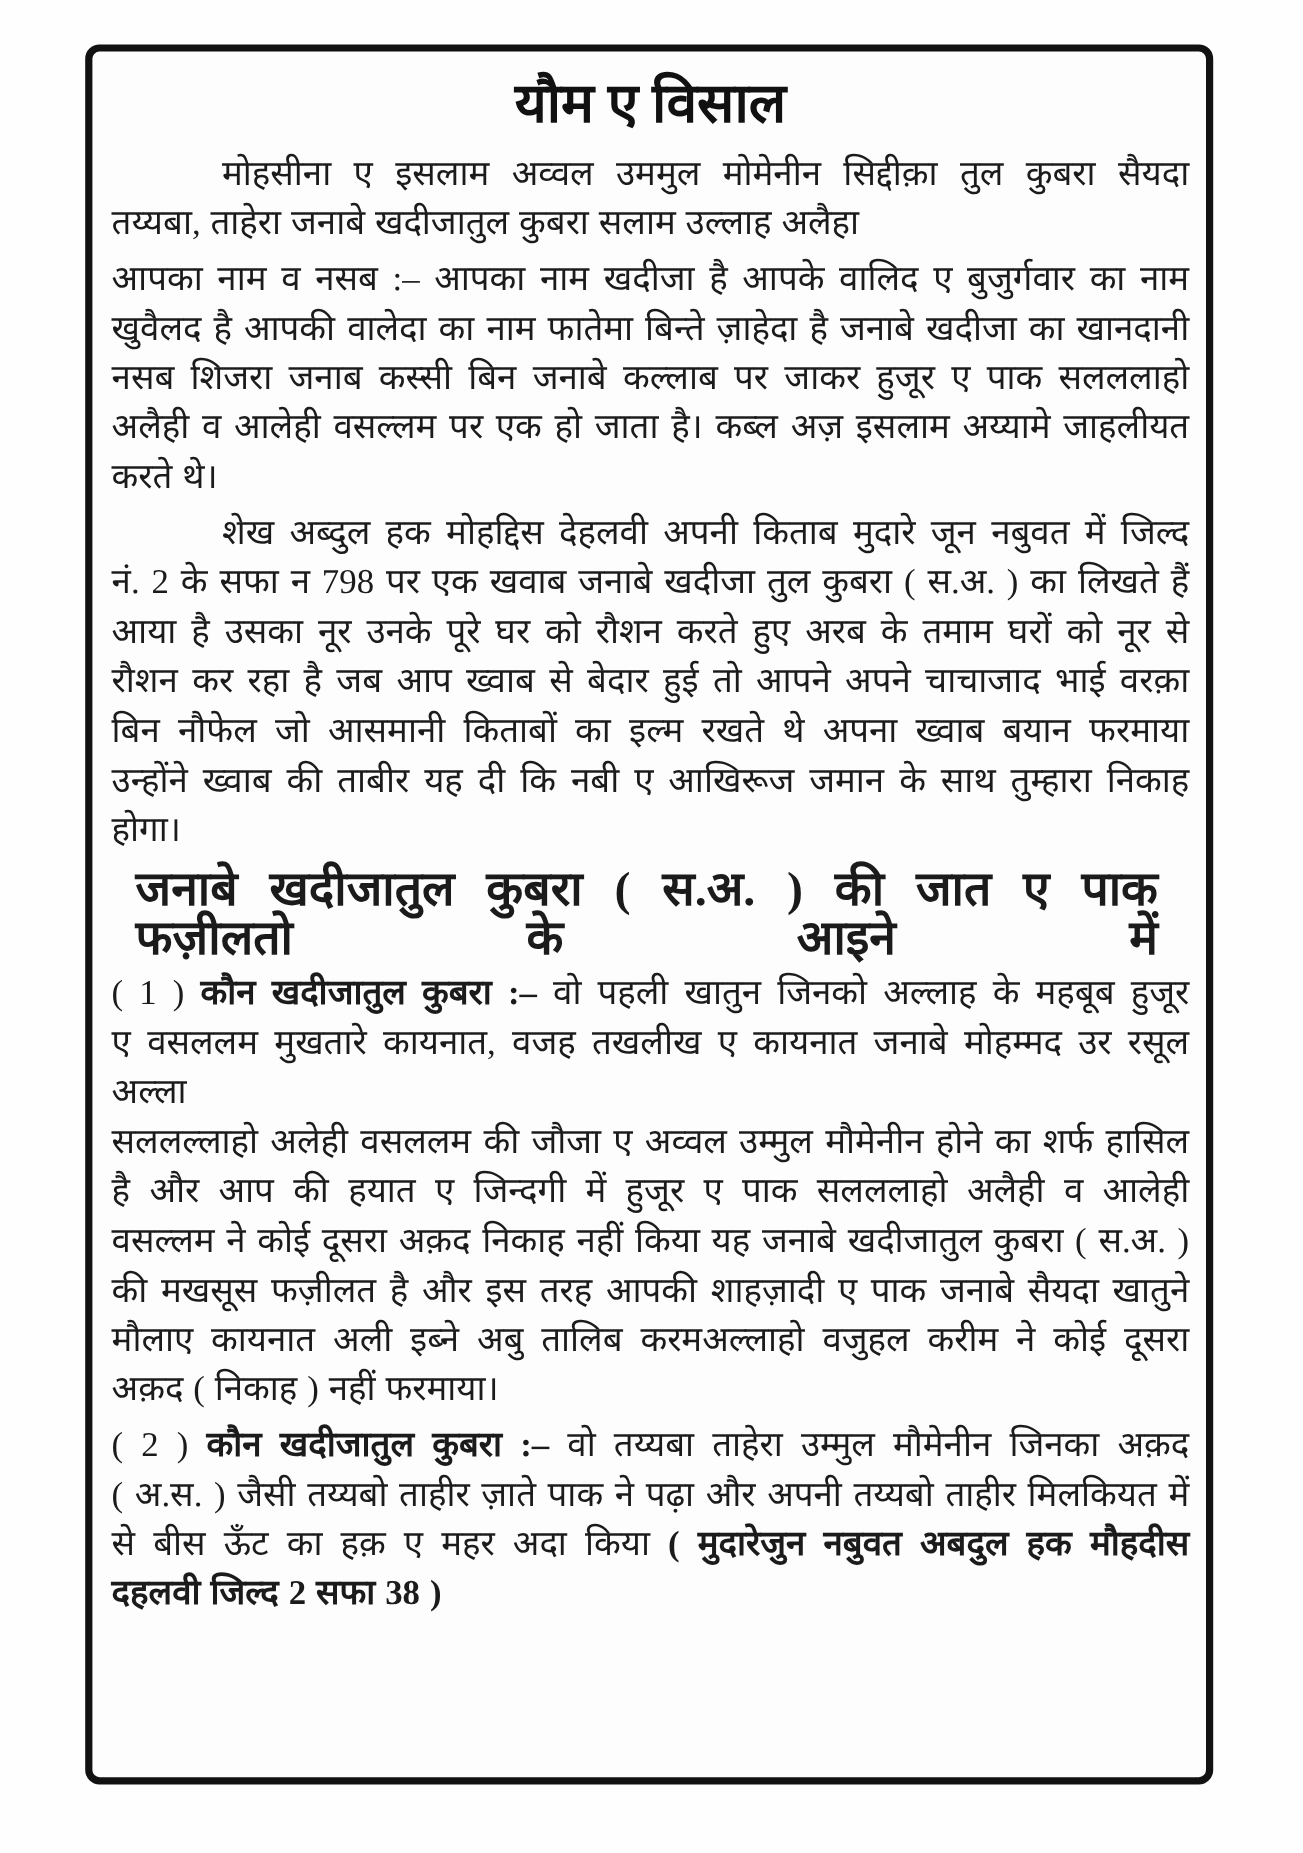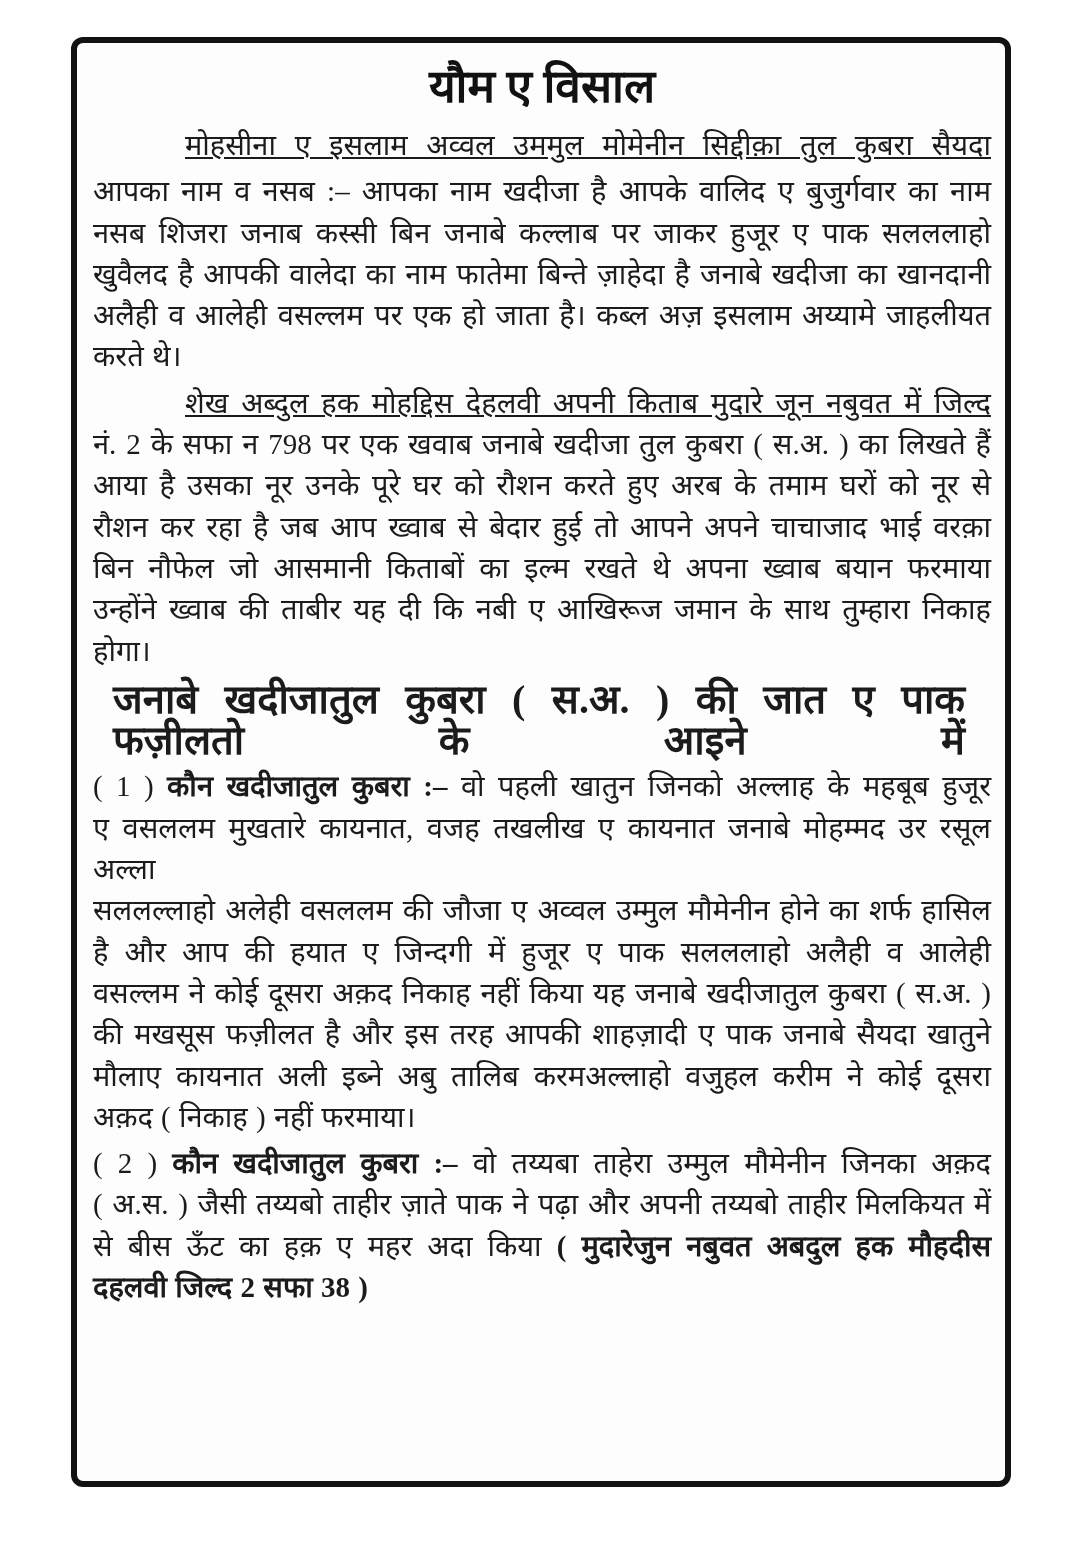--- a/index.html
+++ b/index.html
@@ -48,45 +48,45 @@
     text-align: justify;
     text-align-last: justify;
     word-spacing: 1px;
     color: #1b1b1b;
   }
   .line.last {
     text-align-last: left;
   }
   .block.indent .line.first {
     text-indent: 92px;
-    text-decoration: underline;
   }
   .block.heading { margin-top: 7px; }
   .block.heading .line {
     padding: 0 26px 0 20px;
     text-align-last: justify;
     font-size: 40px;
   }
   .bold { font-weight: 700; }
 </style>
 </head>
 <body>
 
 <div class="page">
   <div class="frame">
     <div class="content">
       <div class="doc-title">यौम ए विसाल</div>
       <div id="doc-body">
           <div class="block paragraph indent">
             <div class="line first"><span>मोहसीना ए इसलाम अव्वल उममुल मोमेनीन सिद्दीक़ा तुल कुबरा सैयदा</span></div>
+            <div class="line last"><span>तय्यबा, ताहेरा जनाबे खदीजातुल कुबरा सलाम उल्लाह अलैहा</span></div>
           </div>
           <div class="block paragraph">
             <div class="line first"><span>आपका नाम व नसब :– आपका नाम खदीजा है आपके वालिद ए बुजुर्गवार का नाम</span></div>
+            <div class="line"><span>खुवैलद है आपकी वालेदा का नाम फातेमा बिन्ते ज़ाहेदा है जनाबे खदीजा का खानदानी</span></div>
             <div class="line"><span>नसब शिजरा जनाब कस्सी बिन जनाबे कल्लाब पर जाकर हुजूर ए पाक सलललाहो</span></div>
-            <div class="line"><span>खुवैलद है आपकी वालेदा का नाम फातेमा बिन्ते ज़ाहेदा है जनाबे खदीजा का खानदानी</span></div>
             <div class="line"><span>अलैही व आलेही वसल्लम पर एक हो जाता है। कब्ल अज़ इसलाम अय्यामे जाहलीयत</span></div>
             <div class="line last"><span>करते थे।</span></div>
           </div>
           <div class="block paragraph indent">
             <div class="line first"><span>शेख अब्दुल हक मोहद्दिस देहलवी अपनी किताब मुदारे जून नबुवत में जिल्द</span></div>
             <div class="line"><span>नं. 2 के सफा न 798 पर एक खवाब जनाबे खदीजा तुल कुबरा ( स.अ. ) का लिखते हैं</span></div>
             <div class="line"><span>आया है उसका नूर उनके पूरे घर को रौशन करते हुए अरब के तमाम घरों को नूर से</span></div>
             <div class="line"><span>रौशन कर रहा है जब आप ख्वाब से बेदार हुई तो आपने अपने चाचाजाद भाई वरक़ा</span></div>
             <div class="line"><span>बिन नौफेल जो आसमानी किताबों का इल्म रखते थे अपना ख्वाब बयान फरमाया</span></div>
             <div class="line"><span>उन्होंने ख्वाब की ताबीर यह दी कि नबी ए आखिरूज जमान के साथ तुम्हारा निकाह</span></div>

